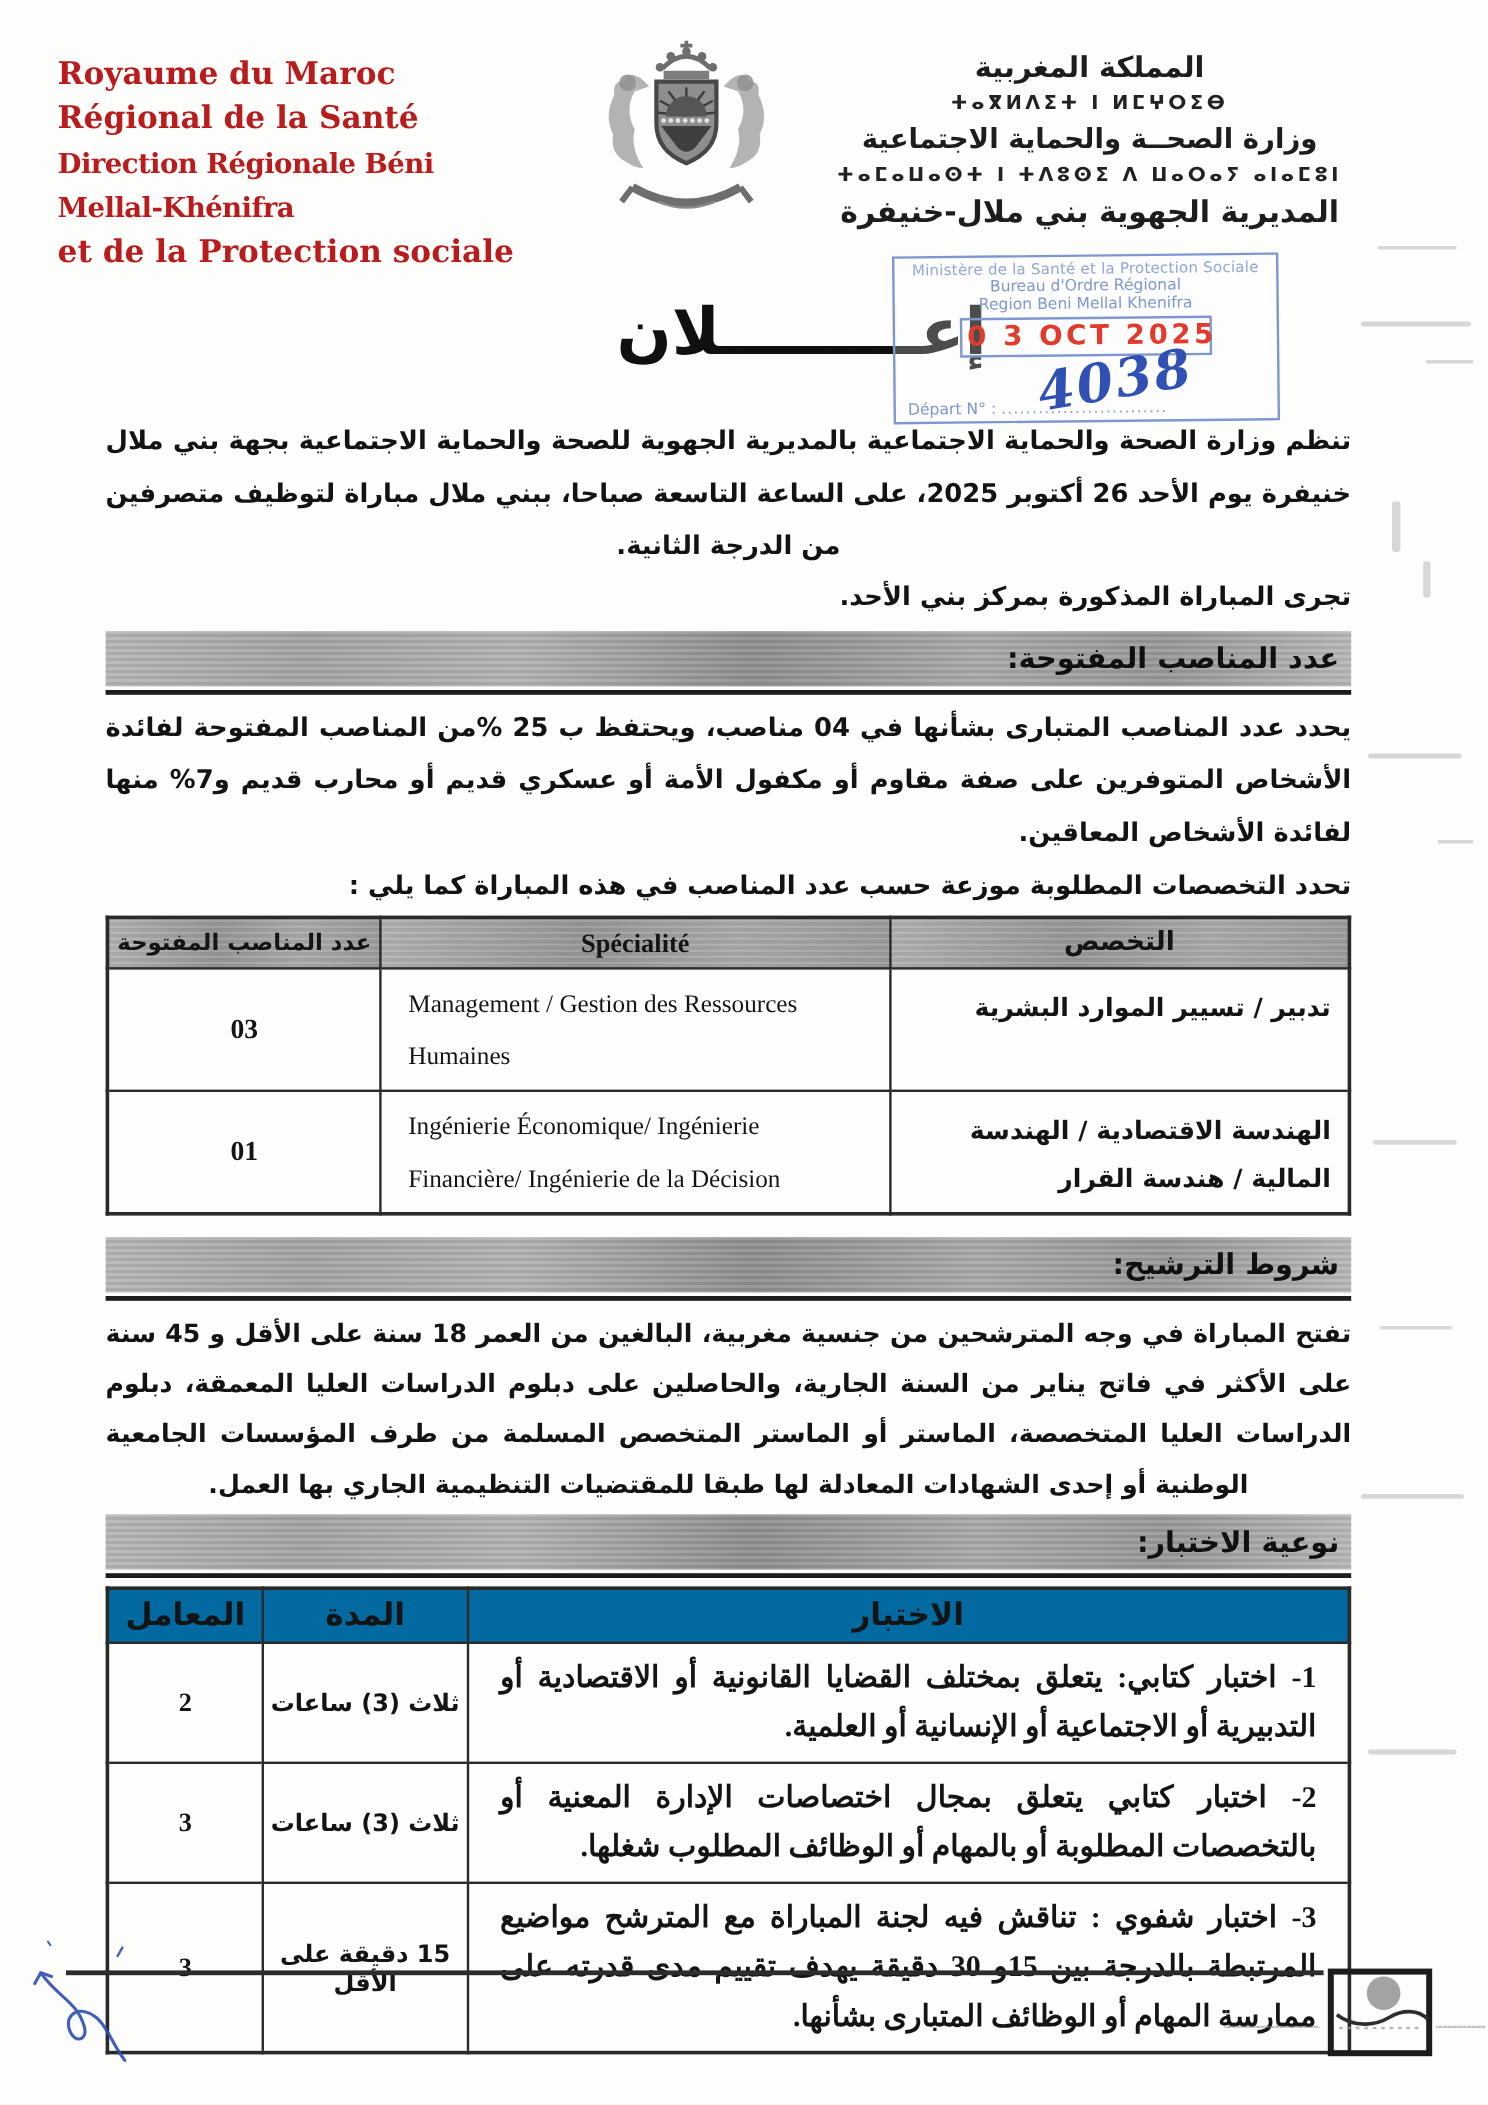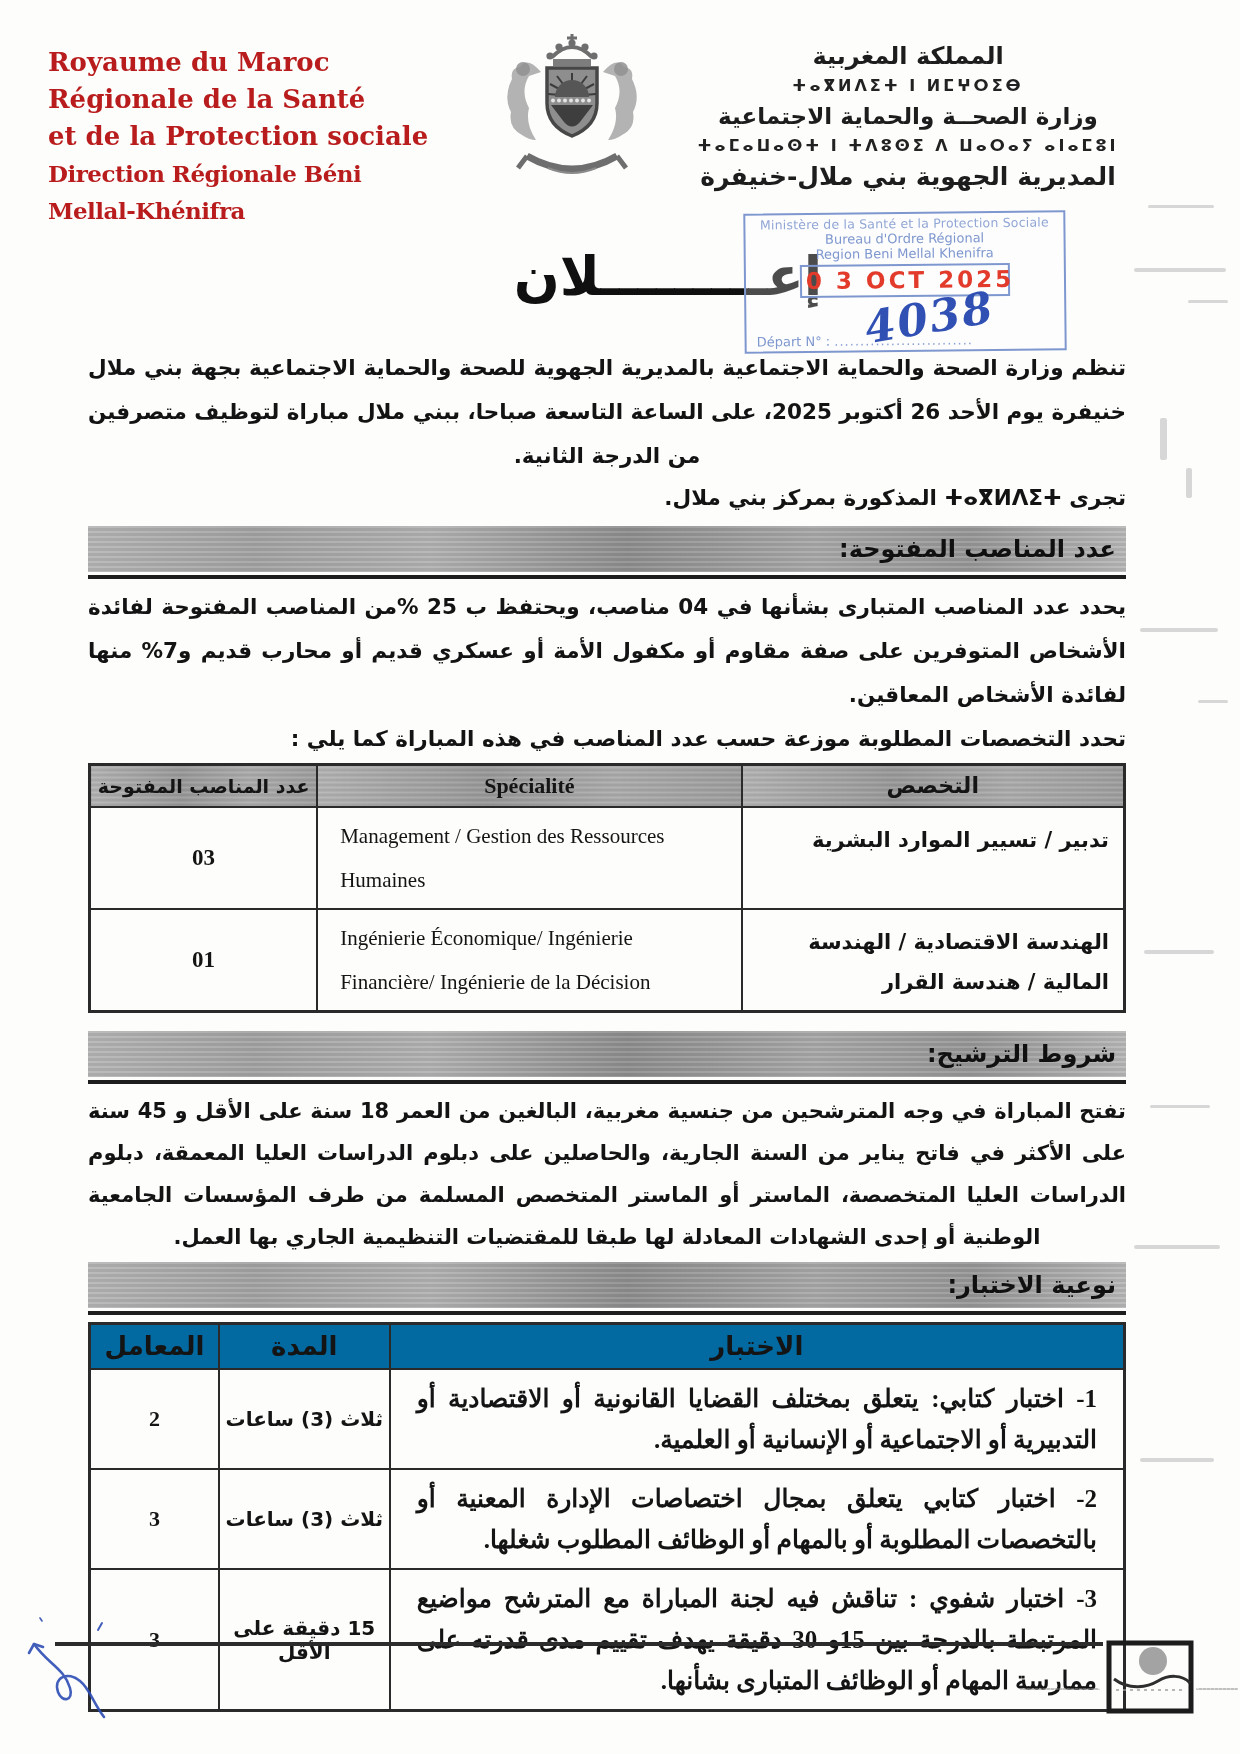--- a/index.html
+++ b/index.html
@@ -120,23 +120,23 @@
   .art.dotted { background:none; border-top:2px dotted #8f8f8f; opacity:.55; }
 </style>
 </head>
 <body>
 
 <div class="page">
 
   <div class="header">
     <div class="header-left">
       <div class="hl">Royaume du Maroc</div>
-      <div class="hl">Régionale de la Santé</div>
+      <div class="hl">Régional de la Santé</div>
+      <div class="hl small">Direction Régionale Béni Mellal-Khénifra</div>
       <div class="hl">et de la Protection sociale</div>
-      <div class="hl small">Direction Régionale Béni Mellal-Khénifra</div>
     </div>
 
     <div class="emblem">
       <svg width="152" height="162" viewBox="0 0 152 162">
         <g stroke="#6e6e6e" fill="none">
           <path d="M76 4 v10 M71 8 h10" stroke-width="3"></path>
           <path d="M56 27 q20 -20 40 0" stroke-width="4"></path>
           <g fill="#6e6e6e" stroke="none">
             <circle cx="54" cy="26" r="3.6"></circle>
               <circle cx="63" cy="17" r="3.6"></circle>
@@ -196,21 +196,21 @@
     </div>
     <div class="handnum">4038</div>
   </div>
 
   <div class="doc-title">إعـــــــــلان</div>
 
   <div class="content">
 
     <p class="arpara intro lastcenter">تنظم وزارة الصحة والحماية الاجتماعية بالمديرية الجهوية للصحة والحماية الاجتماعية بجهة بني ملال خنيفرة يوم الأحد 26 أكتوبر 2025، على الساعة التاسعة صباحا، ببني ملال مباراة لتوظيف متصرفين من الدرجة الثانية.</p>
 
-    <p class="arpara body-center lastright">تجرى ⵜⴰⴳⵍⴷⵉⵜ المذكورة بمركز بني ملال.</p>
+    <p class="arpara body-center lastright">تجرى المباراة المذكورة بمركز بني الأحد.</p>
 
     <div class="secbar bar-posts">
       <span>عدد المناصب المفتوحة:</span>
     </div>
     <p class="arpara lastright">يحدد عدد المناصب المتبارى بشأنها في 04 مناصب، ويحتفظ ب 25 %من المناصب المفتوحة لفائدة الأشخاص المتوفرين على صفة مقاوم أو مكفول الأمة أو عسكري قديم أو محارب قديم و7% منها لفائدة الأشخاص المعاقين.</p>
 
     <p class="arpara body-specs lastright">تحدد التخصصات المطلوبة موزعة حسب عدد المناصب في هذه المباراة كما يلي :</p>
 
     <table class="spec-table">
       <thead>

